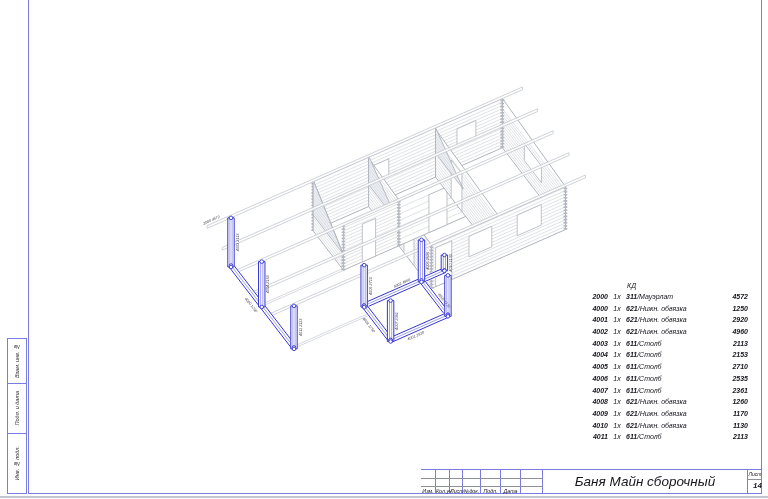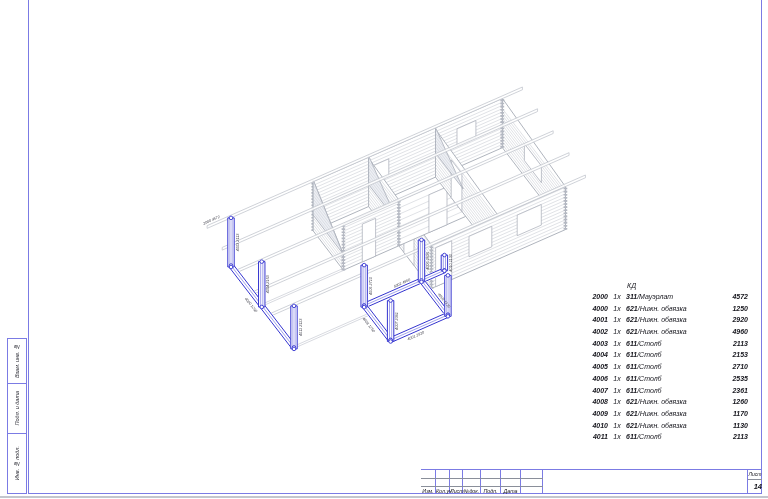--- a/index.html
+++ b/index.html
@@ -27,21 +27,21 @@
   .tblock{position:absolute;left:421px;top:469px;width:341px;height:24.5px;
           border-top:1.4px solid #7b7be4;box-sizing:border-box;font-style:italic;color:#16161d;}
   .tb-grid{position:absolute;left:0;top:0;height:100%;display:flex;}
   .tb-col{box-sizing:border-box;border-right:1px solid #7b7be4;position:relative;height:100%;}
   .tb-col .lbl{position:absolute;left:0;right:0;bottom:0px;text-align:center;font-size:5.3px;white-space:nowrap;}
   .tb-hline{position:absolute;left:0;width:122px;height:0;border-top:0.8px solid #8a8f9a;}
   .tb-title{position:absolute;left:122px;top:0;width:204px;height:100%;display:flex;
             align-items:center;justify-content:center;font-size:13.5px;}
   .tb-sheet{position:absolute;left:326px;top:0;width:15px;height:100%;}
   .tb-sheet .sl{height:9px;line-height:9px;text-align:center;font-size:5px;border-bottom:0.8px solid #8a8f9a;}
-  .tb-sheet .sn{text-align:right;font-size:7.5px;font-weight:700;padding-top:2px;}
+  .tb-sheet .sn{text-align:right;font-size:7.5px;font-weight:700;padding-top:2px;font-family:Liberation Mono, monospace;}
   svg text{font-family:"Liberation Sans",sans-serif;}
 </style>
 </head>
 <body>
 
 <div class="sheet">
 
   <svg id="iso-drawing" width="768" height="499" viewBox="0 0 768 499" style="position:absolute;left:0;top:0;">
       <polygon points="313.2,230.9 502.4,147.7 502.4,98.4 313.2,181.5" fill="#ffffff" stroke="#a6abb6" stroke-width="0.9"></polygon>
       <line x1="313.173" y1="227.625" x2="502.362" y2="144.465" stroke="#c7cad2" stroke-width="0.55"></line>
@@ -461,19 +461,20 @@
         <div class="tb-col" style="width: 20px;">
           <div class="lbl">Подп.</div>
         </div>
         <div class="tb-col" style="width: 20px;">
           <div class="lbl">Дата</div>
         </div>
         <div class="tb-col" style="width: 22px;"></div>
       </div>
     <div class="tb-hline" style="top:8px;"></div>
     <div class="tb-hline" style="top:16px;"></div>
+    <div class="tb-title">Баня Майн сборочный</div>
     <div class="tb-sheet" style="box-sizing:border-box;border-left:1px solid #7b7be4;">
       <div class="sl">Лист</div>
       <div class="sn">14</div>
     </div>
   </div>
 
 </div>
 
 </body></html>

